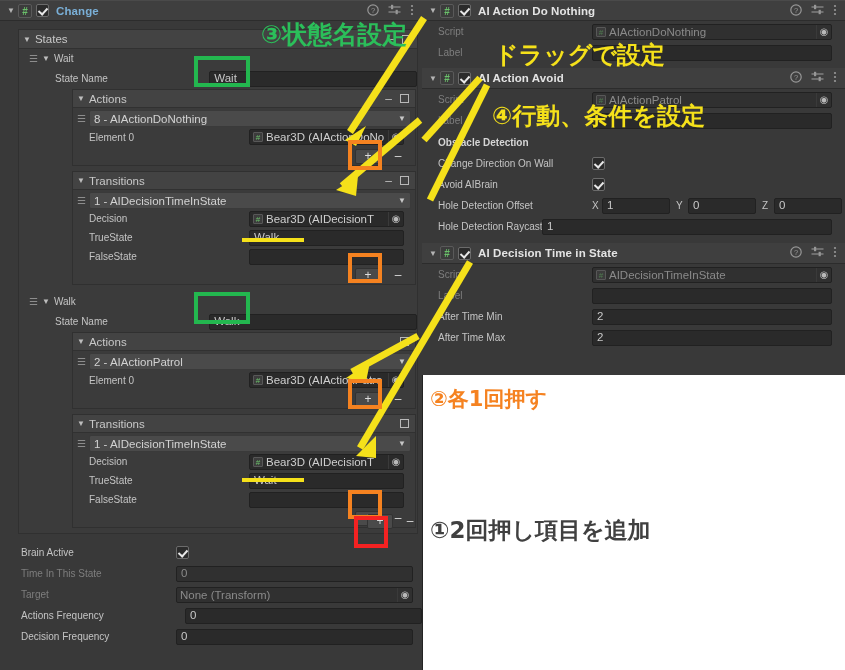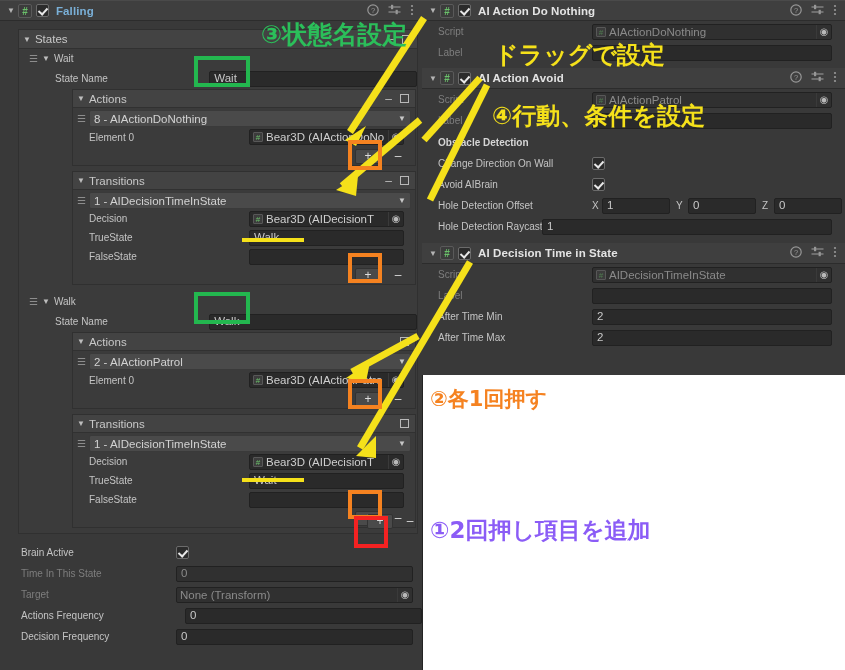--- a/index.html
+++ b/index.html
@@ -108,35 +108,35 @@
   .hl-orange{border:4px solid #f58220;box-sizing:border-box;}
   .hl-red{border:4px solid #f42222;box-sizing:border-box;}
   .uline{background:#f5e11a;height:4px;}
   .jp{
     position:absolute;font-family:"DejaVu Sans","Liberation Sans",sans-serif;
     font-weight:bold;white-space:nowrap;pointer-events:none;
   }
   .jp-green{color:#2bbf5a;font-size:25px;}
   .jp-yellow{color:#f5e11a;font-size:24px;}
   .jp-orange{color:#f58220;font-size:21px;}
-  .jp-red{color:#8b5cf6;font-size:23px;}
+  .jp-red{color:#404040;font-size:23px;}
   #arrows{position:absolute;left:0;top:0;width:845px;height:670px;pointer-events:none;}
 </style>
 </head>
 <body>
 
 <div id="root">
 
   <div class="panel" id="left-panel">
 
     <div class="comp-header top">
       <span class="foldout">▼</span>
       <span class="cs-icon">#</span>
       <span class="cbx on"></span>
-      <span class="comp-title link">Falling</span>
+      <span class="comp-title link">Change</span>
       <span class="hdr-icons">
         <span class="ico">
           <svg width="12" height="12" viewBox="0 0 12 12">
               <circle cx="6" cy="6" r="5.2" fill="none" stroke="#b9b9b9" stroke-width="1.2"></circle>
               <text x="6" y="9" font-size="7.5" fill="#b9b9b9" text-anchor="middle" font-family="Liberation Sans">?</text>
             </svg>
         </span>
         <span class="ico">
           <svg width="13" height="12" viewBox="0 0 13 12">
               <line x1="0.5" y1="3" x2="12.5" y2="3" stroke="#b9b9b9" stroke-width="1.1"></line>

